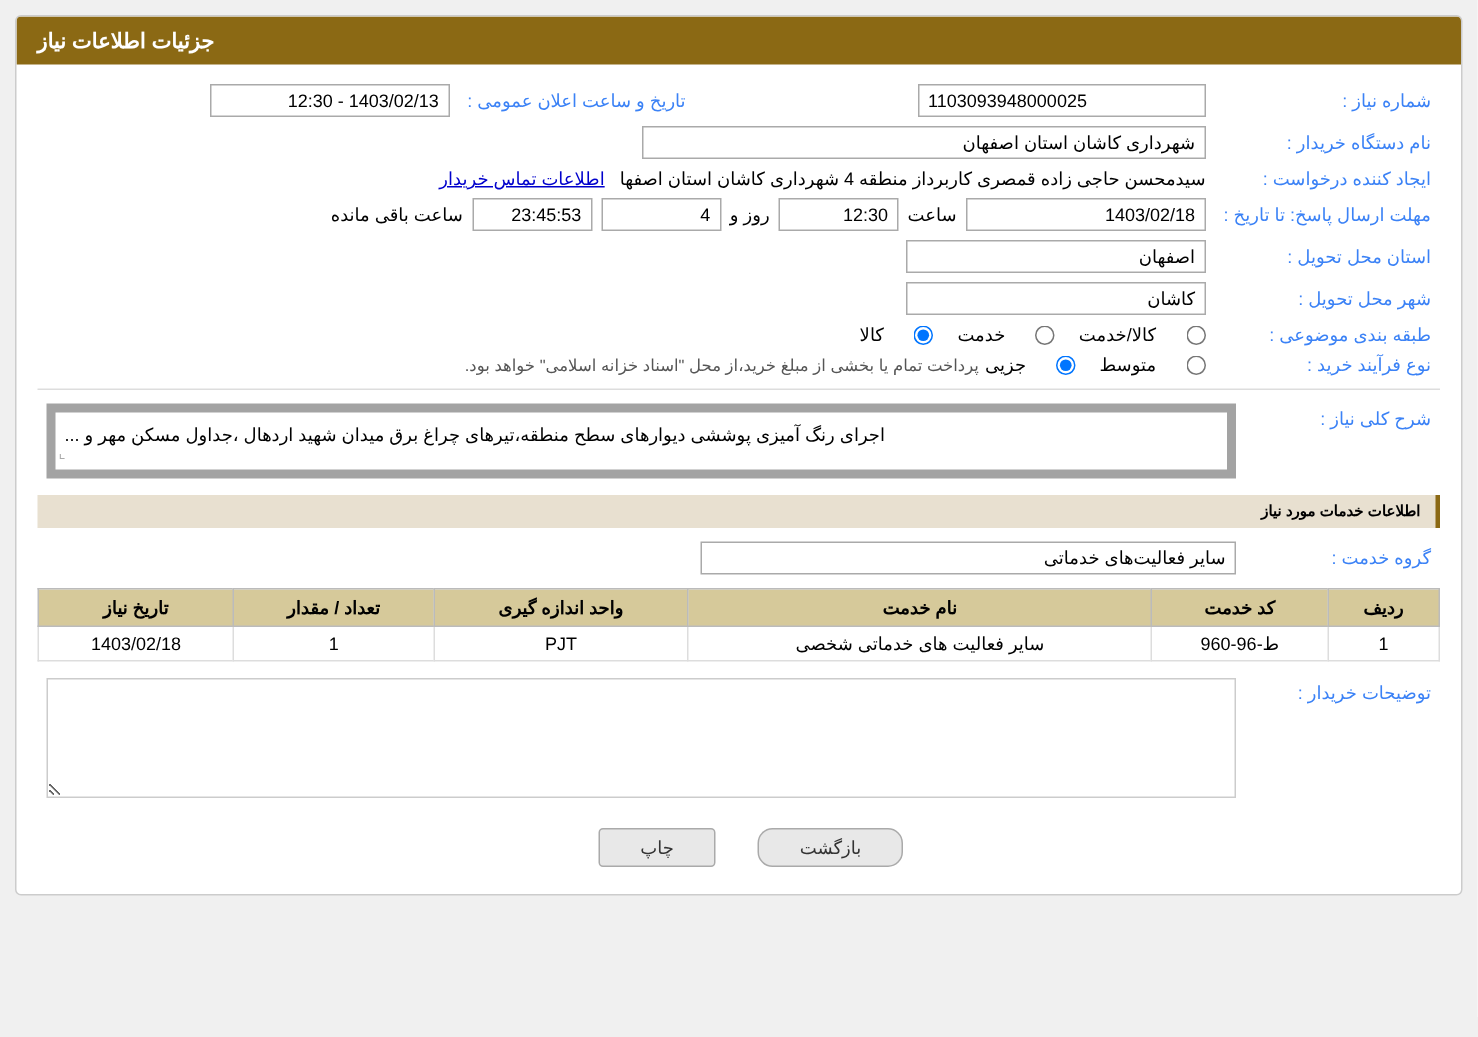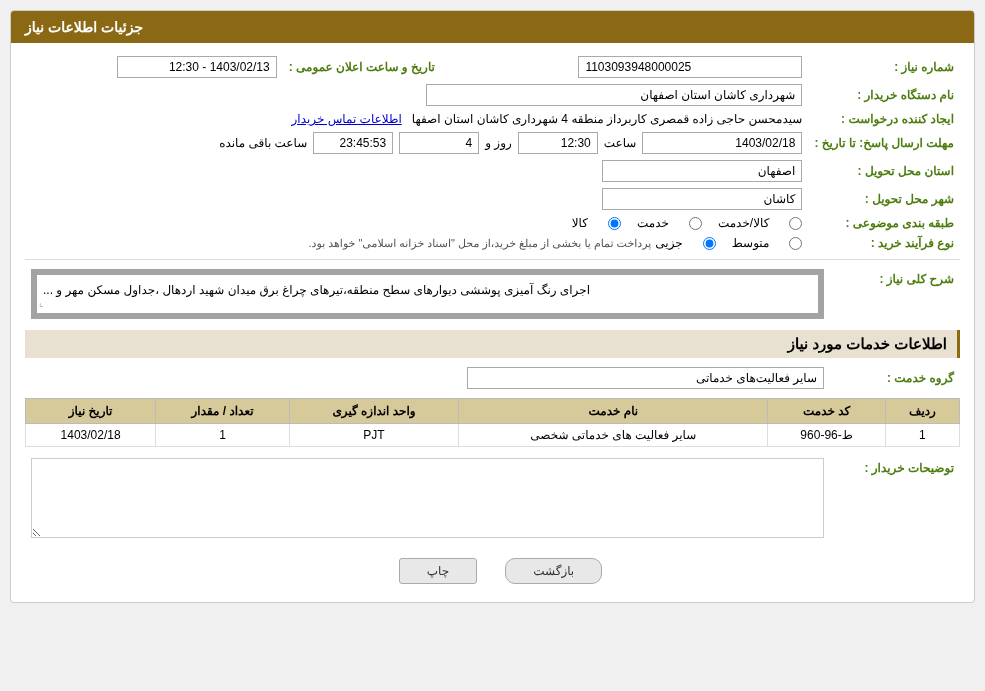--- a/index.html
+++ b/index.html
@@ -35,43 +35,43 @@
     .info-table {
       width: 100%;
       border-collapse: collapse;
       margin-bottom: 6px;
     }
     .info-table td {
       padding: 3px 6px;
       vertical-align: middle;
     }
     .label-cell {
-      color: #4d7c0f;
-      font-weight: bold;
+      color: #3b82f6;
+      font-weight: normal;
       white-space: nowrap;
       text-align: right;
       width: 130px;
     }
     .value-cell {
       direction: rtl;
     }
     .input-box {
       border: 1px solid #aaa;
       background: #fff;
       padding: 3px 6px;
       height: 22px;
       min-width: 80px;
       display: inline-block;
       text-align: right;
     }
     .date-input {
       width: 160px;
     }
     .id-input {
-      width: 224px;
+      width: 192px;
       text-align: left;
       direction: ltr;
     }
     .blue-link {
       color: #0000cc;
       text-decoration: underline;
       cursor: pointer;
     }
     .row-flex {
       display: flex;
@@ -91,21 +91,21 @@
       direction: rtl;
     }
     .radio-item {
       display: flex;
       align-items: center;
       gap: 20px;
     }
     .section-header {
       background: #e8e0d0;
       font-weight: bold;
-      font-size: 15px;
+      font-size: 10px;
       padding: 5px 10px;
       margin: 8px 0 6px 0;
       border-right: 3px solid #8B6914;
     }
     .description-box {
       border: 6px solid #a3a3a3;
       background: #fff;
       padding: 6px;
       min-height: 50px;
       width: 100%;

